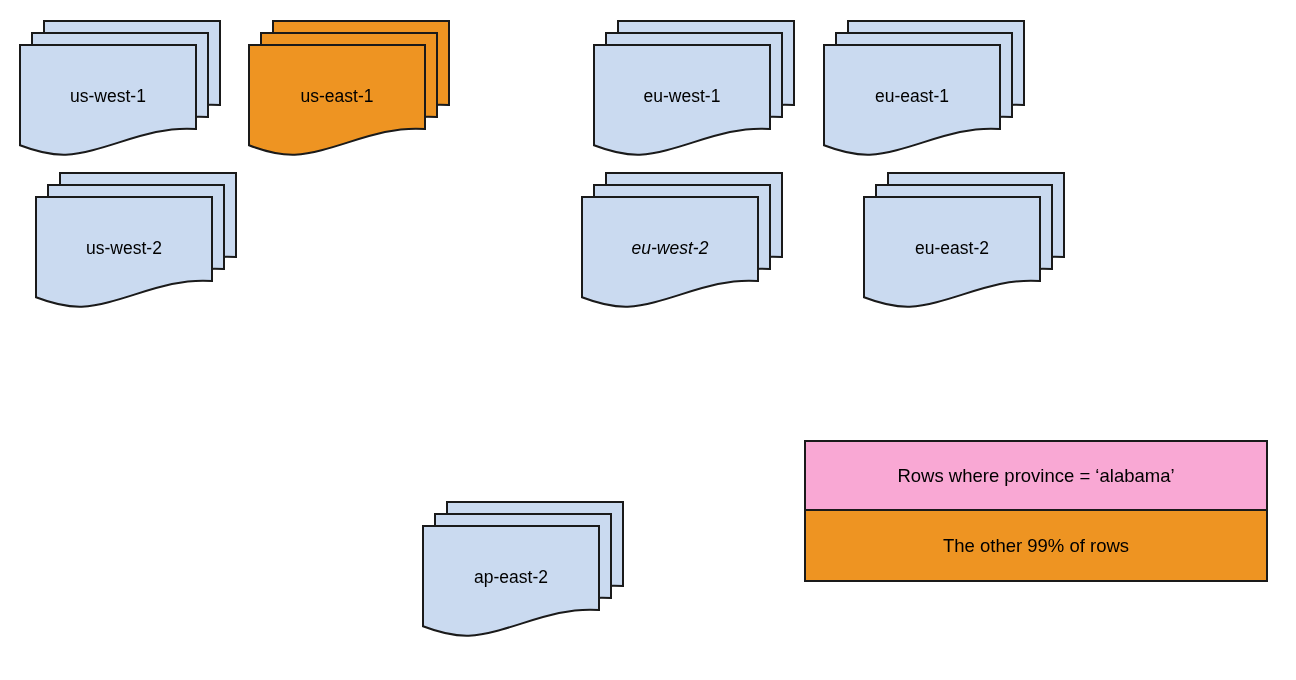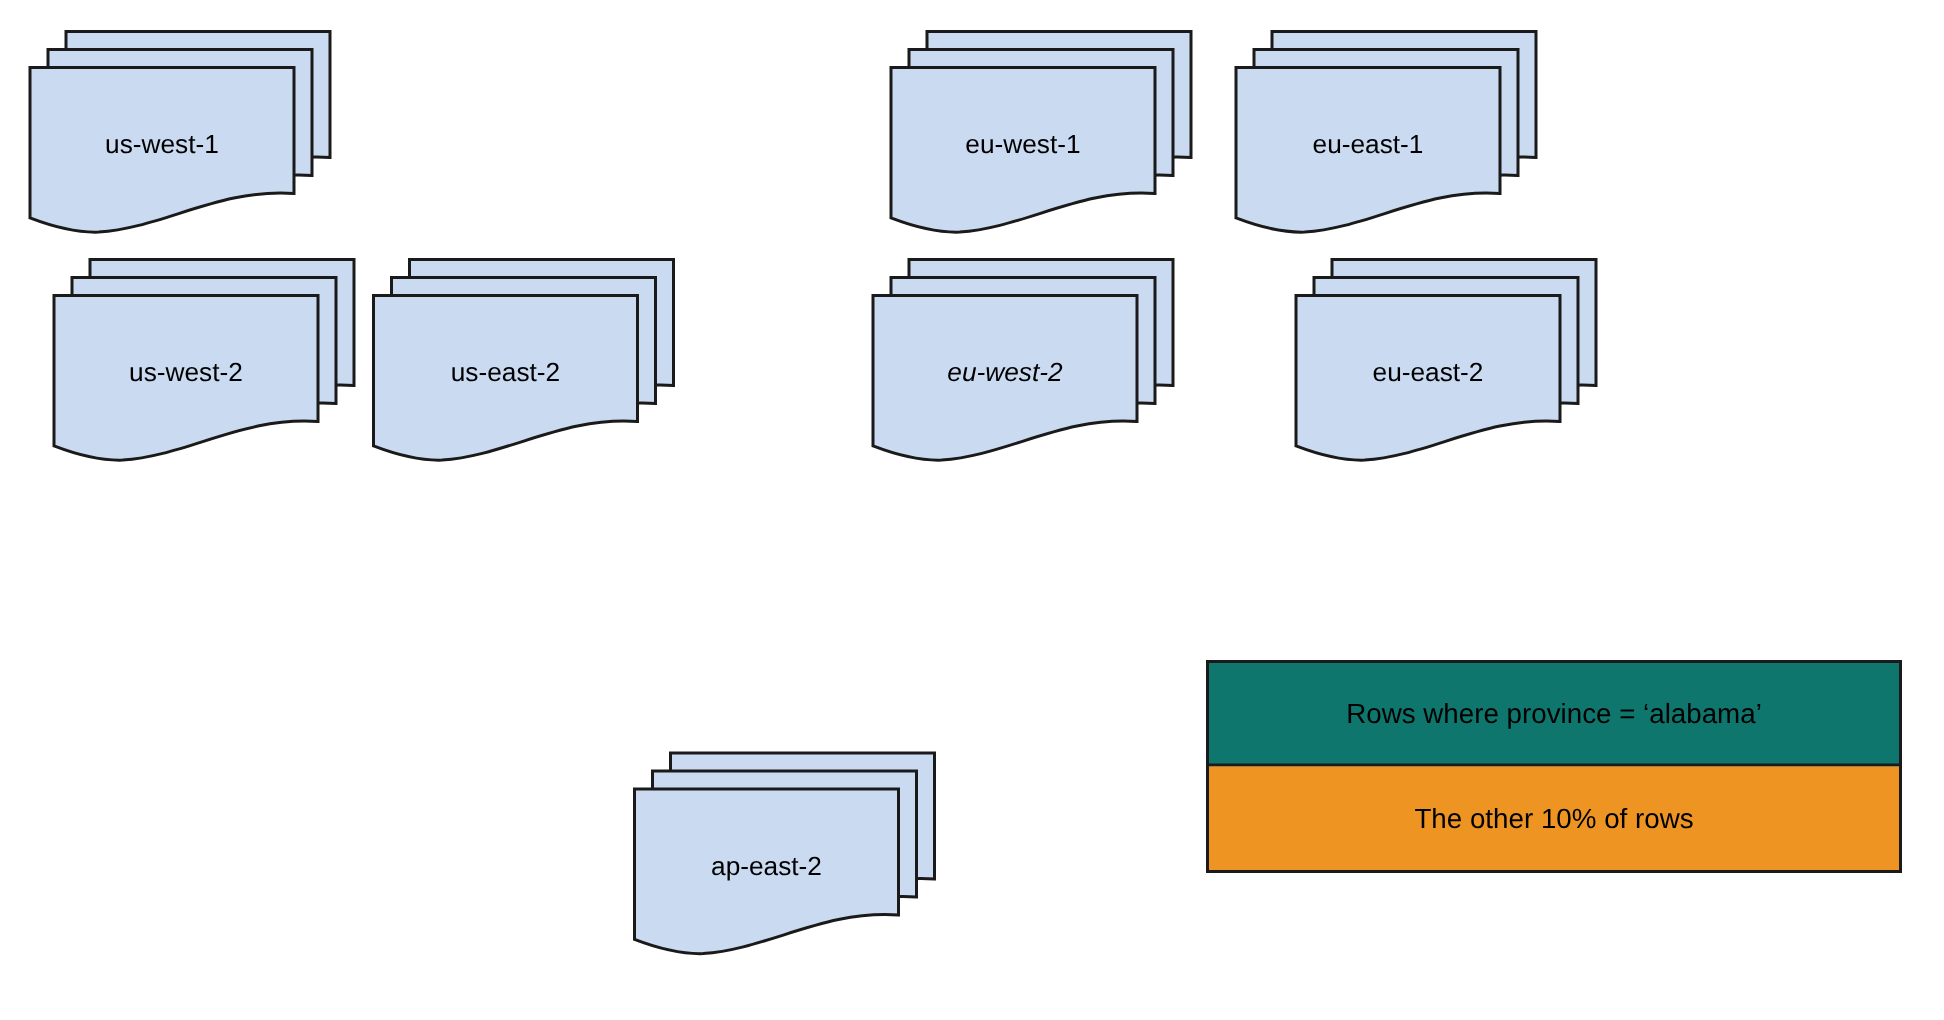--- a/index.html
+++ b/index.html
@@ -76,20 +76,34 @@
         </g>
         <g transform="translate(12,14)">
           <path d="M 0 0 L 176 0 L 176 84.00 C 126.72 80.33, 88.00 107.10, 45.76 109.72 C 28.16 110.25, 12.32 105.00, 0 100.27 Z" fill="#cadaf0" stroke="#1a1a1a" stroke-width="2" stroke-linejoin="miter"></path>
         </g>
         <g transform="translate(0,26)">
           <path d="M 0 0 L 176 0 L 176 84.00 C 126.72 80.33, 88.00 107.10, 45.76 109.72 C 28.16 110.25, 12.32 105.00, 0 100.27 Z" fill="#cadaf0" stroke="#1a1a1a" stroke-width="2" stroke-linejoin="miter"></path>
         </g>
         <text class="doc-label" x="88.0" y="78.5">us-west-1</text>
       </svg>
     </div>
+    <div class="doc-stack" style="left: 249px; top: 19px;">
+      <svg width="206" height="144" viewBox="0 0 206 144">
+        <g transform="translate(24,2)">
+          <path d="M 0 0 L 176 0 L 176 84.00 C 126.72 80.33, 88.00 107.10, 45.76 109.72 C 28.16 110.25, 12.32 105.00, 0 100.27 Z" fill="#ee9422" stroke="#1a1a1a" stroke-width="2" stroke-linejoin="miter"></path>
+        </g>
+        <g transform="translate(12,14)">
+          <path d="M 0 0 L 176 0 L 176 84.00 C 126.72 80.33, 88.00 107.10, 45.76 109.72 C 28.16 110.25, 12.32 105.00, 0 100.27 Z" fill="#ee9422" stroke="#1a1a1a" stroke-width="2" stroke-linejoin="miter"></path>
+        </g>
+        <g transform="translate(0,26)">
+          <path d="M 0 0 L 176 0 L 176 84.00 C 126.72 80.33, 88.00 107.10, 45.76 109.72 C 28.16 110.25, 12.32 105.00, 0 100.27 Z" fill="#ee9422" stroke="#1a1a1a" stroke-width="2" stroke-linejoin="miter"></path>
+        </g>
+        <text class="doc-label" x="88.0" y="78.5">us-east-1</text>
+      </svg>
+    </div>
     <div class="doc-stack" style="left: 594px; top: 19px;">
       <svg width="206" height="144" viewBox="0 0 206 144">
         <g transform="translate(24,2)">
           <path d="M 0 0 L 176 0 L 176 84.00 C 126.72 80.33, 88.00 107.10, 45.76 109.72 C 28.16 110.25, 12.32 105.00, 0 100.27 Z" fill="#cadaf0" stroke="#1a1a1a" stroke-width="2" stroke-linejoin="miter"></path>
         </g>
         <g transform="translate(12,14)">
           <path d="M 0 0 L 176 0 L 176 84.00 C 126.72 80.33, 88.00 107.10, 45.76 109.72 C 28.16 110.25, 12.32 105.00, 0 100.27 Z" fill="#cadaf0" stroke="#1a1a1a" stroke-width="2" stroke-linejoin="miter"></path>
         </g>
         <g transform="translate(0,26)">
           <path d="M 0 0 L 176 0 L 176 84.00 C 126.72 80.33, 88.00 107.10, 45.76 109.72 C 28.16 110.25, 12.32 105.00, 0 100.27 Z" fill="#cadaf0" stroke="#1a1a1a" stroke-width="2" stroke-linejoin="miter"></path>
@@ -116,34 +130,20 @@
         <g transform="translate(24,2)">
           <path d="M 0 0 L 176 0 L 176 84.00 C 126.72 80.33, 88.00 107.10, 45.76 109.72 C 28.16 110.25, 12.32 105.00, 0 100.27 Z" fill="#cadaf0" stroke="#1a1a1a" stroke-width="2" stroke-linejoin="miter"></path>
         </g>
         <g transform="translate(12,14)">
           <path d="M 0 0 L 176 0 L 176 84.00 C 126.72 80.33, 88.00 107.10, 45.76 109.72 C 28.16 110.25, 12.32 105.00, 0 100.27 Z" fill="#cadaf0" stroke="#1a1a1a" stroke-width="2" stroke-linejoin="miter"></path>
         </g>
         <g transform="translate(0,26)">
           <path d="M 0 0 L 176 0 L 176 84.00 C 126.72 80.33, 88.00 107.10, 45.76 109.72 C 28.16 110.25, 12.32 105.00, 0 100.27 Z" fill="#cadaf0" stroke="#1a1a1a" stroke-width="2" stroke-linejoin="miter"></path>
         </g>
         <text class="doc-label" x="88.0" y="78.5">us-west-2</text>
-      </svg>
-    </div>
-    <div class="doc-stack" style="left: 249px; top: 171px;">
-      <svg width="206" height="144" viewBox="0 0 206 144">
-        <g transform="translate(24,2)">
-          <path d="M 0 0 L 176 0 L 176 84.00 C 126.72 80.33, 88.00 107.10, 45.76 109.72 C 28.16 110.25, 12.32 105.00, 0 100.27 Z" fill="#cadaf0" stroke="#1a1a1a" stroke-width="2" stroke-linejoin="miter"></path>
-        </g>
-        <g transform="translate(12,14)">
-          <path d="M 0 0 L 176 0 L 176 84.00 C 126.72 80.33, 88.00 107.10, 45.76 109.72 C 28.16 110.25, 12.32 105.00, 0 100.27 Z" fill="#cadaf0" stroke="#1a1a1a" stroke-width="2" stroke-linejoin="miter"></path>
-        </g>
-        <g transform="translate(0,26)">
-          <path d="M 0 0 L 176 0 L 176 84.00 C 126.72 80.33, 88.00 107.10, 45.76 109.72 C 28.16 110.25, 12.32 105.00, 0 100.27 Z" fill="#cadaf0" stroke="#1a1a1a" stroke-width="2" stroke-linejoin="miter"></path>
-        </g>
-        <text class="doc-label" x="88.0" y="78.5">us-east-2</text>
       </svg>
     </div>
     <div class="doc-stack" style="left: 582px; top: 171px; font-style: italic;">
       <svg width="206" height="144" viewBox="0 0 206 144">
         <g transform="translate(24,2)">
           <path d="M 0 0 L 176 0 L 176 84.00 C 126.72 80.33, 88.00 107.10, 45.76 109.72 C 28.16 110.25, 12.32 105.00, 0 100.27 Z" fill="#cadaf0" stroke="#1a1a1a" stroke-width="2" stroke-linejoin="miter"></path>
         </g>
         <g transform="translate(12,14)">
           <path d="M 0 0 L 176 0 L 176 84.00 C 126.72 80.33, 88.00 107.10, 45.76 109.72 C 28.16 110.25, 12.32 105.00, 0 100.27 Z" fill="#cadaf0" stroke="#1a1a1a" stroke-width="2" stroke-linejoin="miter"></path>
         </g>
@@ -177,19 +177,19 @@
         </g>
         <g transform="translate(0,26)">
           <path d="M 0 0 L 176 0 L 176 84.00 C 126.72 80.33, 88.00 107.10, 45.76 109.72 C 28.16 110.25, 12.32 105.00, 0 100.27 Z" fill="#cadaf0" stroke="#1a1a1a" stroke-width="2" stroke-linejoin="miter"></path>
         </g>
         <text class="doc-label" x="88.0" y="78.5">ap-east-2</text>
       </svg>
     </div>
   </div>
 
 <div id="legend">
-  <div class="legend-row top" style="background: #0f766e; align-items: center;">
+  <div class="legend-row top" style="background: #f9a8d4; align-items: center;">
     <span>Rows where province = ‘alabama’</span>
   </div>
   <div class="legend-row" style="background: rgb(238, 148, 34);">
-    <span>The other 10% of rows</span>
+    <span>The other 99% of rows</span>
   </div>
 </div>
 
 </body></html>

